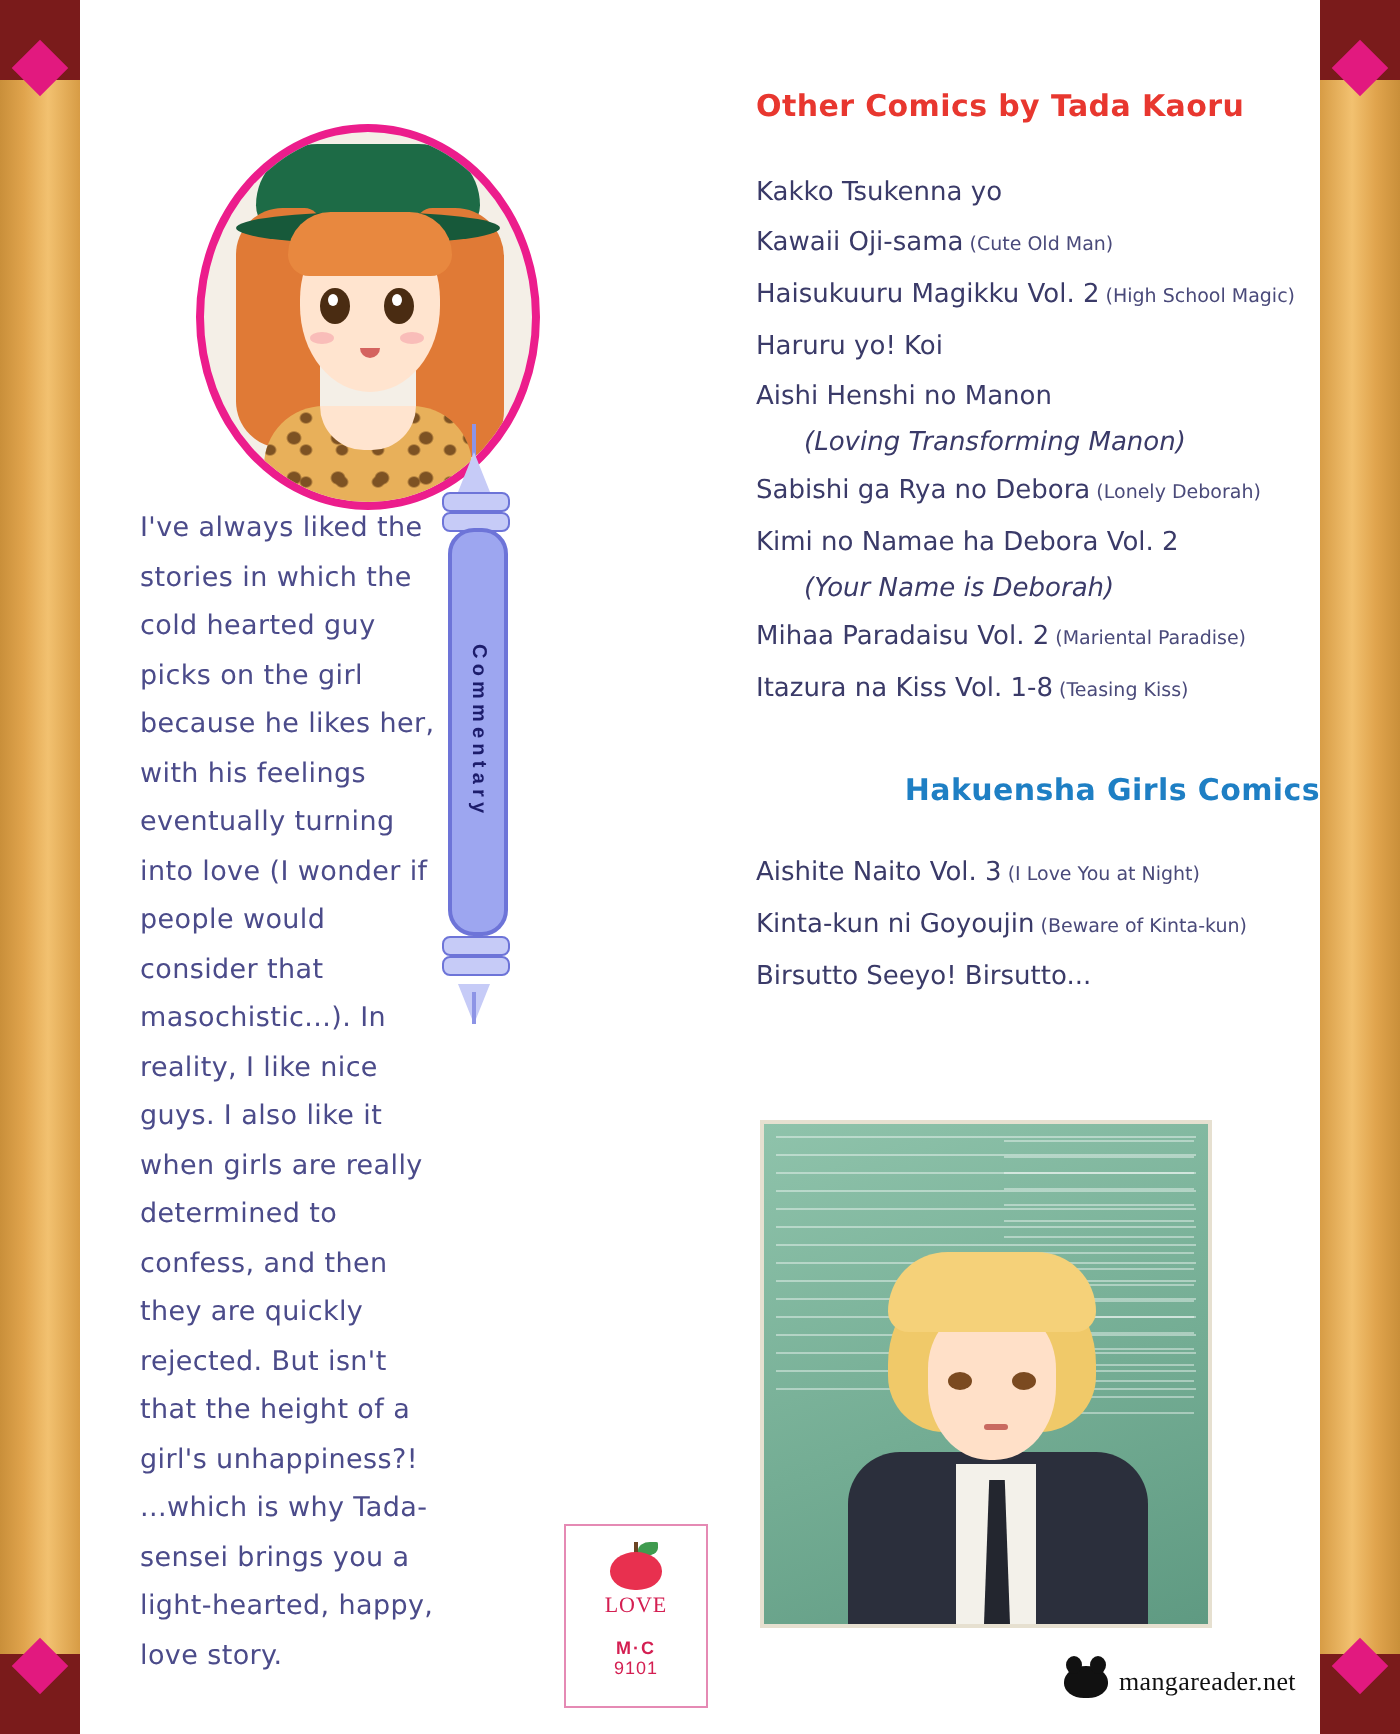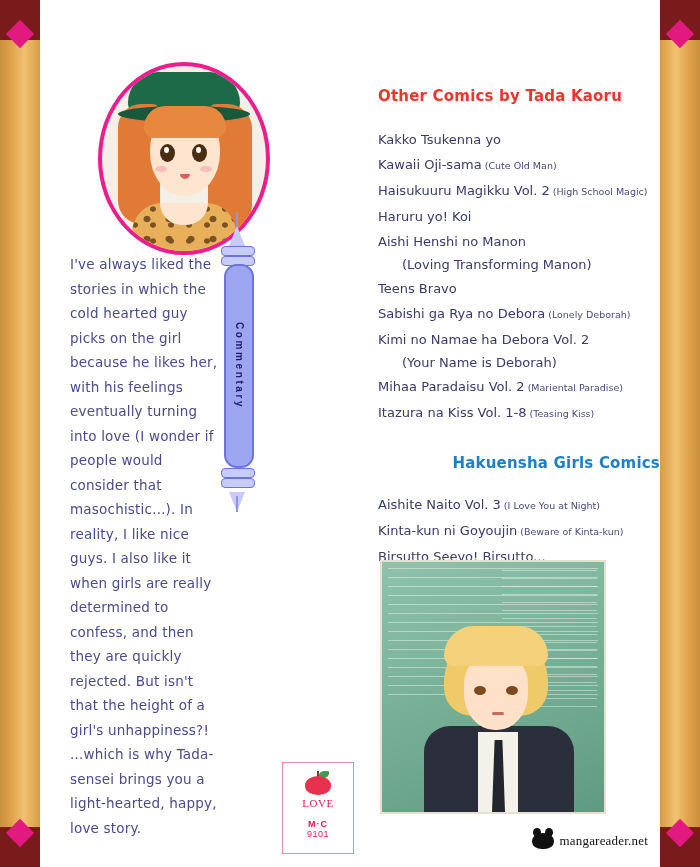--- a/index.html
+++ b/index.html
@@ -329,21 +329,20 @@
     color: #d41f52;
     letter-spacing: .5px;
   }
 
   
   .right-col {
     position: absolute;
     left: 378px;
     top: 44px;
     width: 282px;
-    margin-top: 43px;
   }
   .section-title {
     color: #e8372f;
     font-size: 15px;
     font-family: "DejaVu Sans", sans-serif;
     letter-spacing: .2px;
     margin: 0 0 22px 0;
   }
   .section-title.blue { color: #1e7fc4; margin-top: 28px; margin-bottom: 20px; text-align: right; }
 
@@ -355,20 +354,21 @@
     line-height: 25px;
     white-space: nowrap;
   }
   .comic-list li .sub {
     font-size: 9.5px;
     color: #4a4a7a;
   }
   .comic-list li.indent {
     padding-left: 24px;
     line-height: 22px;
+    font-style: italic;
   }
 
   
   .photo {
     position: absolute;
     left: 380px;
     top: 560px;
     width: 222px;
     height: 250px;
     background: #7fb7a0;
@@ -557,21 +557,20 @@
 
     <h2 class="section-title">Other Comics by Tada Kaoru</h2>
 
     <ul class="comic-list" id="other-comics-list">
         <li><span>Kakko Tsukenna yo</span></li>
         <li><span>Kawaii Oji-sama</span><span class="sub"> (Cute Old Man)</span></li>
         <li><span>Haisukuuru Magikku Vol. 2</span><span class="sub"> (High School Magic)</span></li>
         <li><span>Haruru yo! Koi</span></li>
         <li><span>Aishi Henshi no Manon</span></li>
         <li class="indent"><span>(Loving Transforming Manon)</span></li>
-        <li><span>Teens Bravo</span></li>
         <li><span>Sabishi ga Rya no Debora</span><span class="sub"> (Lonely Deborah)</span></li>
         <li><span>Kimi no Namae ha Debora Vol. 2</span></li>
         <li class="indent"><span>(Your Name is Deborah)</span></li>
         <li><span>Mihaa Paradaisu Vol. 2</span><span class="sub"> (Mariental Paradise)</span></li>
         <li><span>Itazura na Kiss Vol. 1-8</span><span class="sub"> (Teasing Kiss)</span></li>
       </ul>
 
     <h2 class="section-title blue">Hakuensha Girls Comics</h2>
 
     <ul class="comic-list" id="hakuensha-list">

